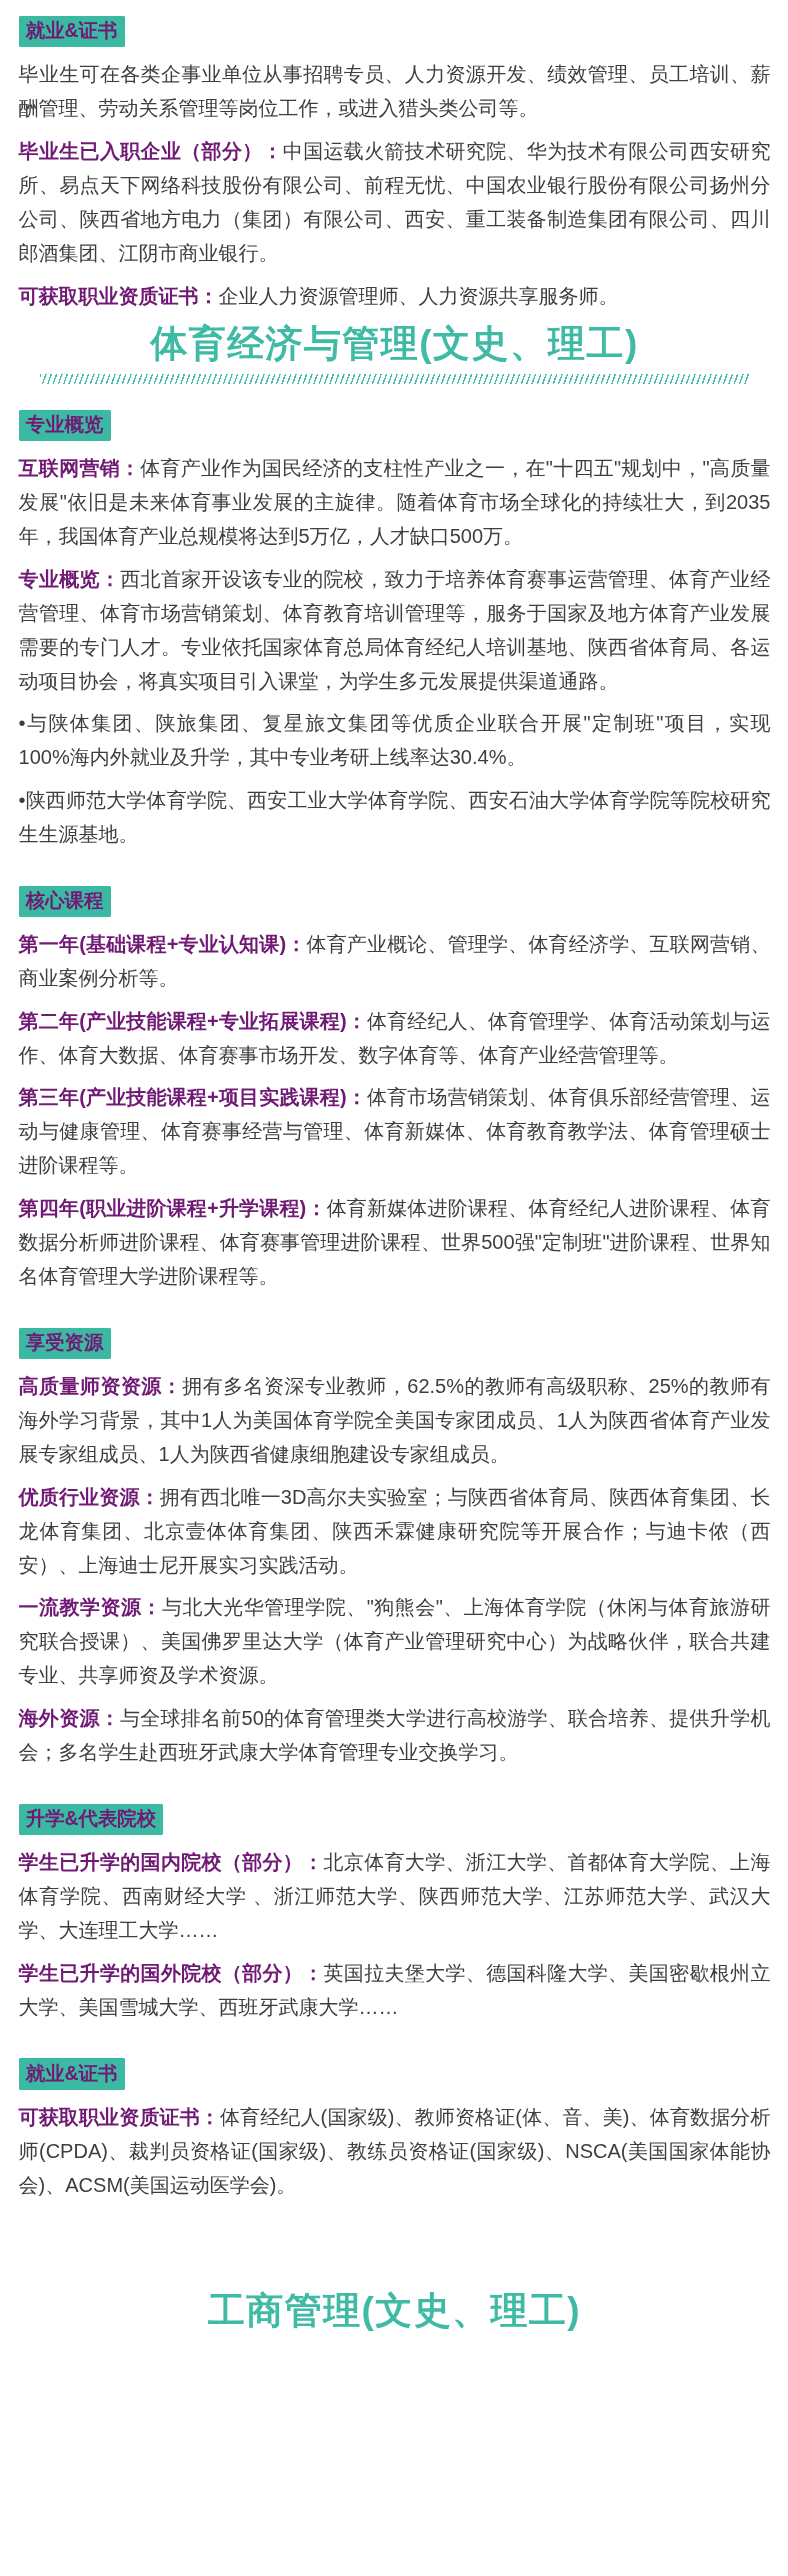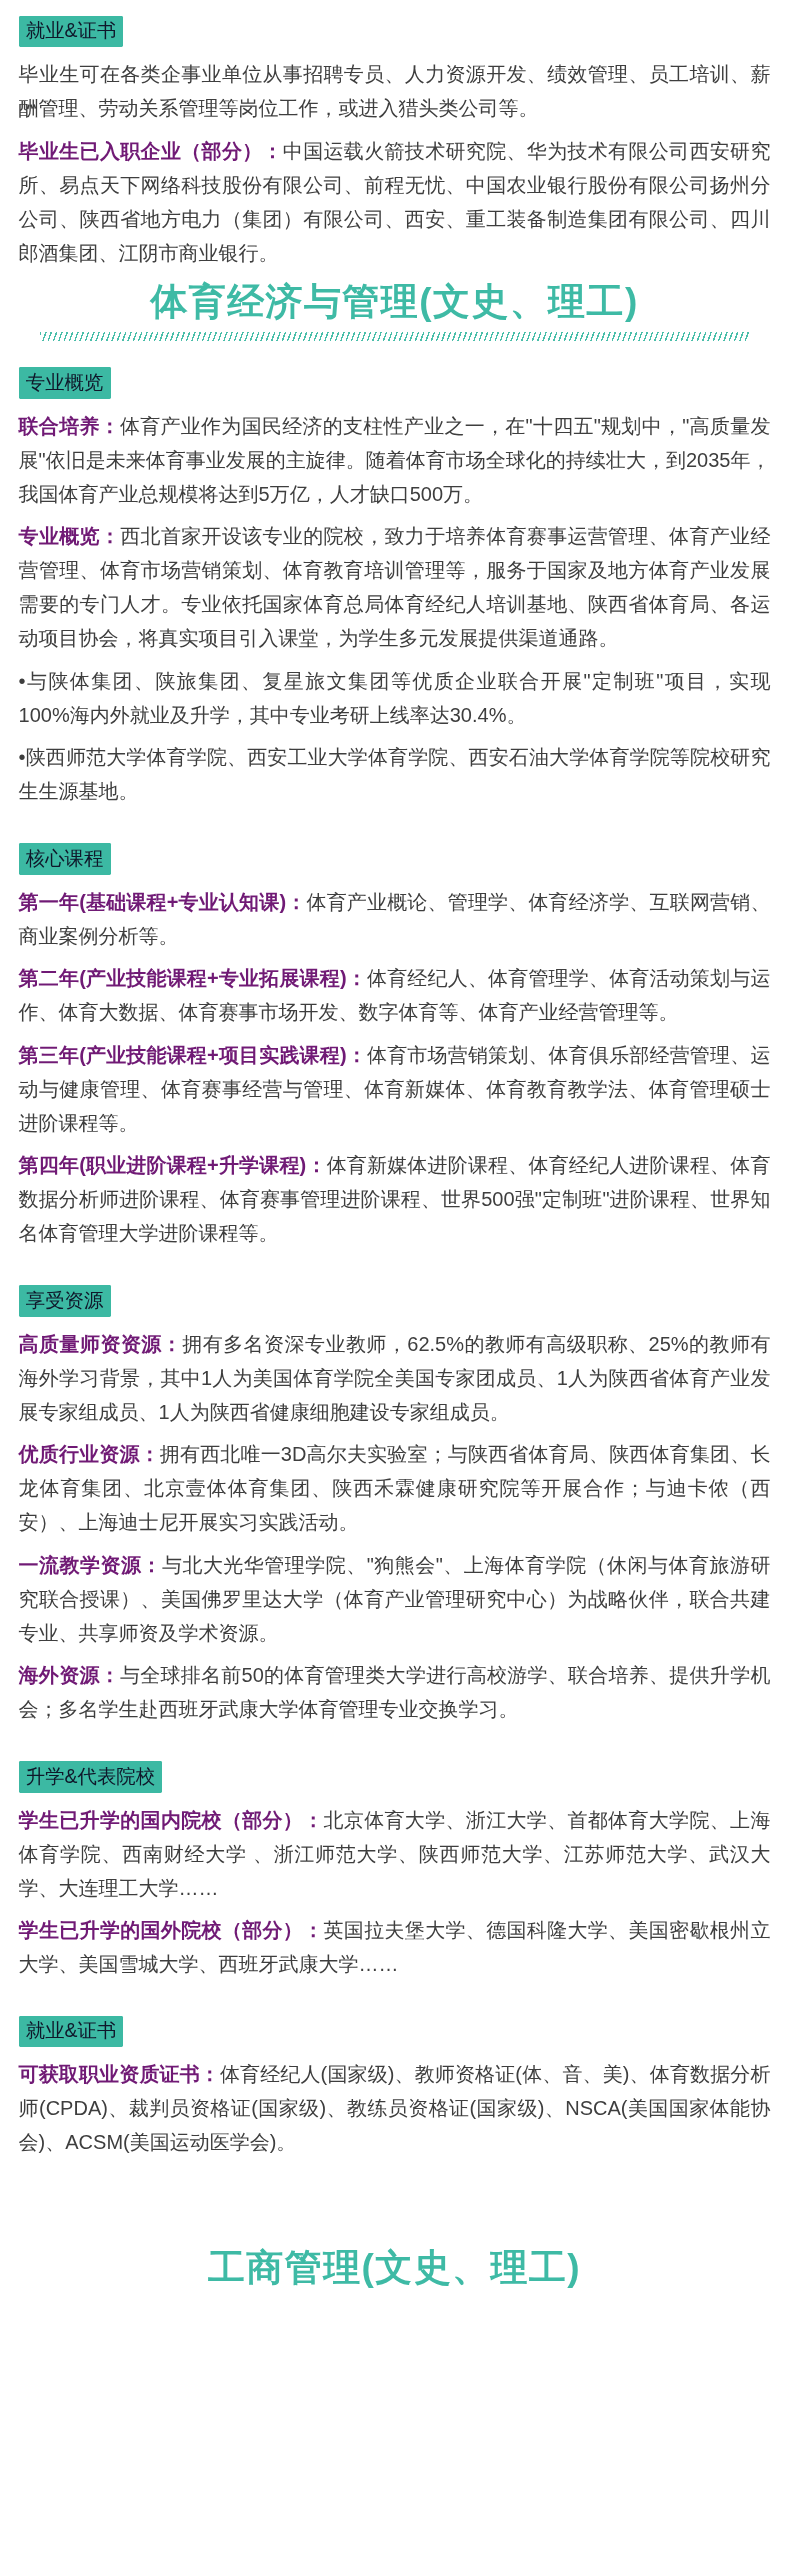--- a/index.html
+++ b/index.html
@@ -13,23 +13,23 @@
     box-sizing: border-box;
     width: 789px;
     min-height: 2576px;
     padding: 8.6px 18.6px 7.2px 18.6px;
     background: #ffffff;
     overflow: hidden;
   }
   .section-badge {
     display: inline-block;
     background: #3cb9a3;
-    color: #0f172a;
+    color: #701a75;
     font-size: 19.4px;
-    font-weight: 400;
+    font-weight: 700;
     line-height: 1;
     padding: 5.7px 7.2px 6.5px 7.2px;
     border-radius: 1.4px;
     margin: 26px 0 10px 0;
   }
   .section-badge.first { margin-top: 7.2px; }
   p.body-text {
     font-size: 20px;
     line-height: 34px;
     margin: 0 0 8.6px 0;
@@ -62,30 +62,31 @@
 </style>
 </head>
 <body>
 
 <div class="page">
 
   <section>
     <span class="section-badge first">就业&amp;证书</span>
     <p class="body-text"><span>毕业生可在各类企事业单位从事招聘专员、人力资源开发、绩效管理、员工培训、薪酬管理、劳动关系管理等岗位工作，或进入猎头类公司等。</span></p>
     <p class="body-text"><span class="lbl">毕业生已入职企业（部分）：</span><span>中国运载火箭技术研究院、华为技术有限公司西安研究所、易点天下网络科技股份有限公司、前程无忧、中国农业银行股份有限公司扬州分公司、陕西省地方电力（集团）有限公司、西安、重工装备制造集团有限公司、四川郎酒集团、江阴市商业银行。</span></p>
+    <p class="body-text"><span class="lbl">可获取职业资质证书：</span><span>企业人力资源管理师、人力资源共享服务师。</span></p>
   </section>
 
   <div class="major-title-block">
     <h1 class="major-title">体育经济与管理(文史、理工)</h1>
     <div class="hatched-divider"></div>
   </div>
 
   <section>
     <span class="section-badge">专业概览</span>
-    <p class="body-text"><span class="lbl">联合培养：</span><span>体育产业作为国民经济的支柱性产业之一，在"十四五"规划中，"高质量发展"依旧是未来体育事业发展的主旋律。随着体育市场全球化的持续壮大，到2035年，我国体育产业总规模将达到5万亿，人才缺口500万。</span></p>
+    <p class="body-text"><span class="lbl">互联网营销：</span><span>体育产业作为国民经济的支柱性产业之一，在"十四五"规划中，"高质量发展"依旧是未来体育事业发展的主旋律。随着体育市场全球化的持续壮大，到2035年，我国体育产业总规模将达到5万亿，人才缺口500万。</span></p>
     <p class="body-text"><span class="lbl">专业概览：</span><span>西北首家开设该专业的院校，致力于培养体育赛事运营管理、体育产业经营管理、体育市场营销策划、体育教育培训管理等，服务于国家及地方体育产业发展需要的专门人才。专业依托国家体育总局体育经纪人培训基地、陕西省体育局、各运动项目协会，将真实项目引入课堂，为学生多元发展提供渠道通路。</span></p>
     <p class="body-text"><span>•与陕体集团、陕旅集团、复星旅文集团等优质企业联合开展"定制班"项目，实现100%海内外就业及升学，其中专业考研上线率达30.4%。</span></p>
     <p class="body-text"><span>•陕西师范大学体育学院、西安工业大学体育学院、西安石油大学体育学院等院校研究生生源基地。</span></p>
   </section>
 
   <section>
     <span class="section-badge">核心课程</span>
     <p class="body-text"><span class="lbl">第一年(基础课程+专业认知课)：</span><span>体育产业概论、管理学、体育经济学、互联网营销、商业案例分析等。</span></p>
     <p class="body-text"><span class="lbl">第二年(产业技能课程+专业拓展课程)：</span><span>体育经纪人、体育管理学、体育活动策划与运作、体育大数据、体育赛事市场开发、数字体育等、体育产业经营管理等。</span></p>
     <p class="body-text"><span class="lbl">第三年(产业技能课程+项目实践课程)：</span><span>体育市场营销策划、体育俱乐部经营管理、运动与健康管理、体育赛事经营与管理、体育新媒体、体育教育教学法、体育管理硕士进阶课程等。</span></p>

